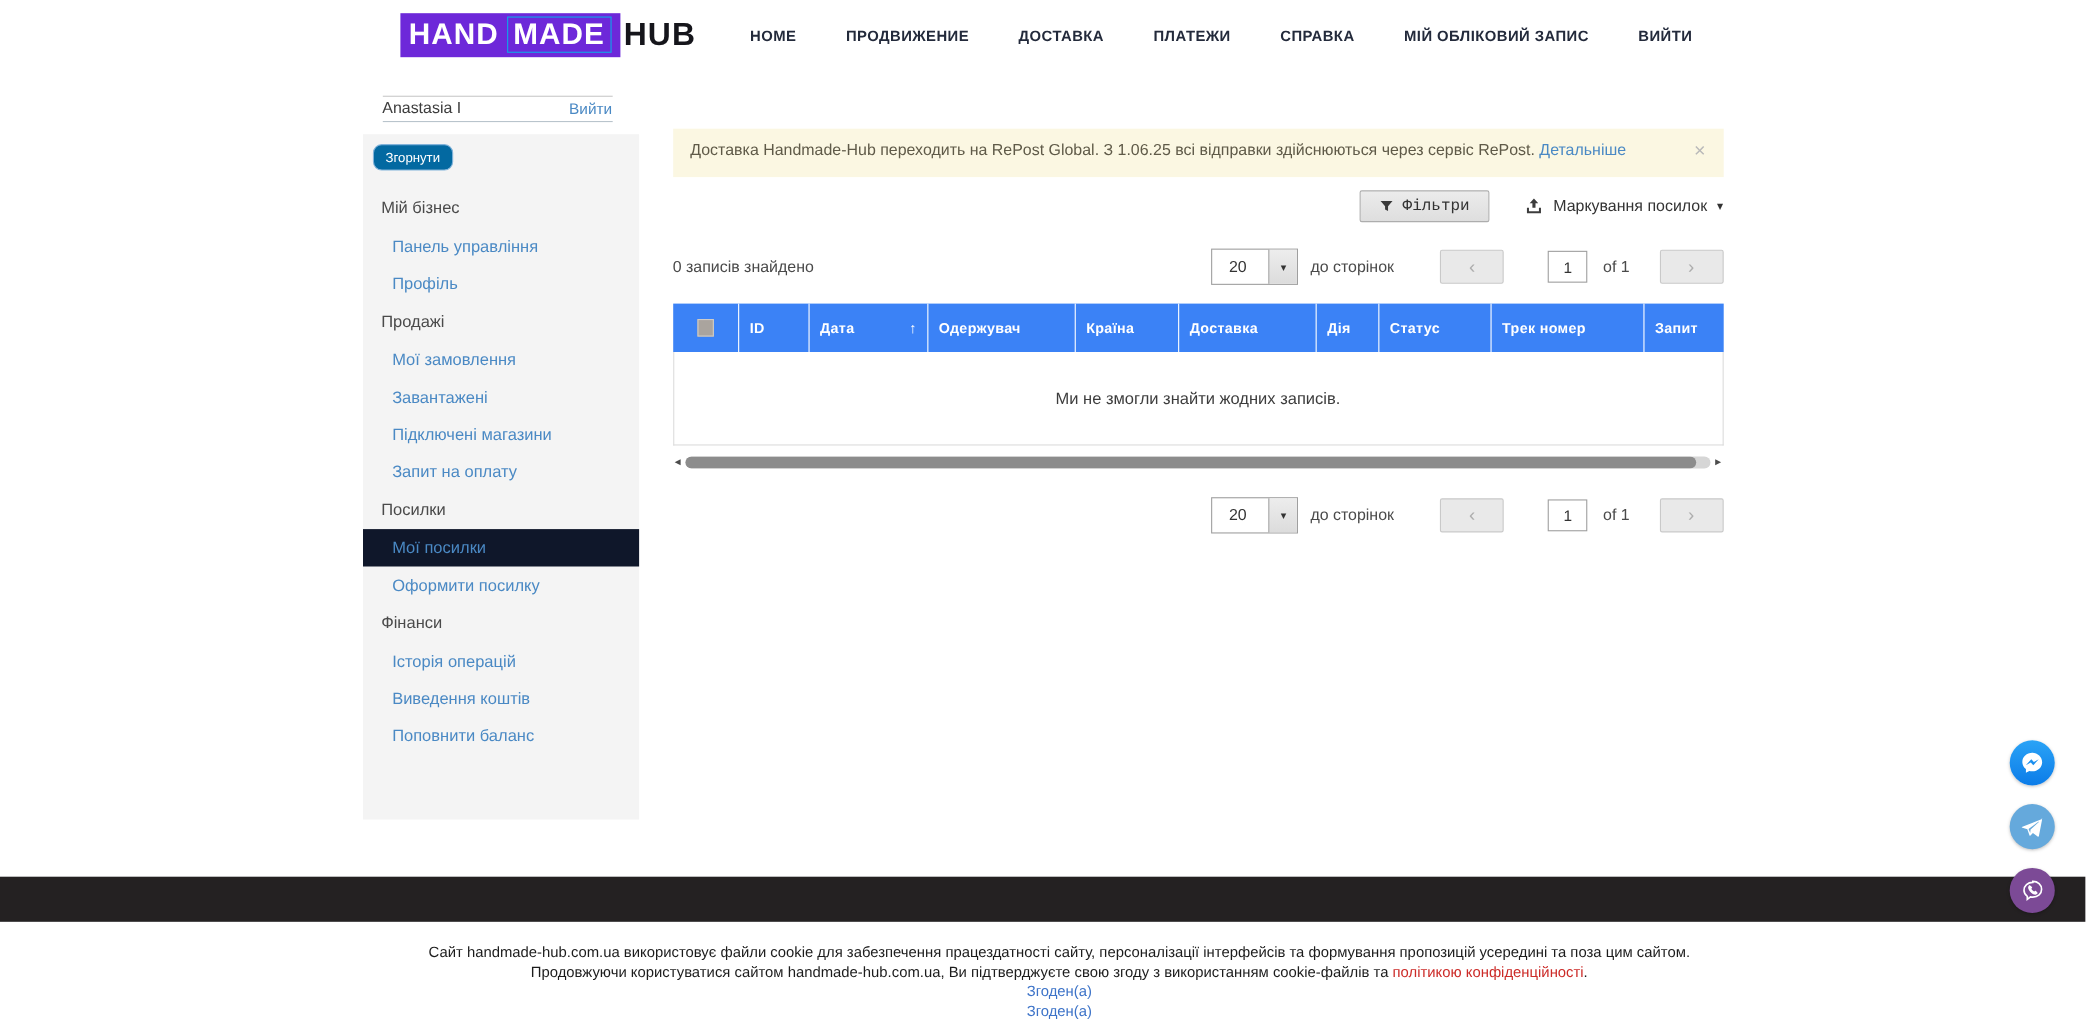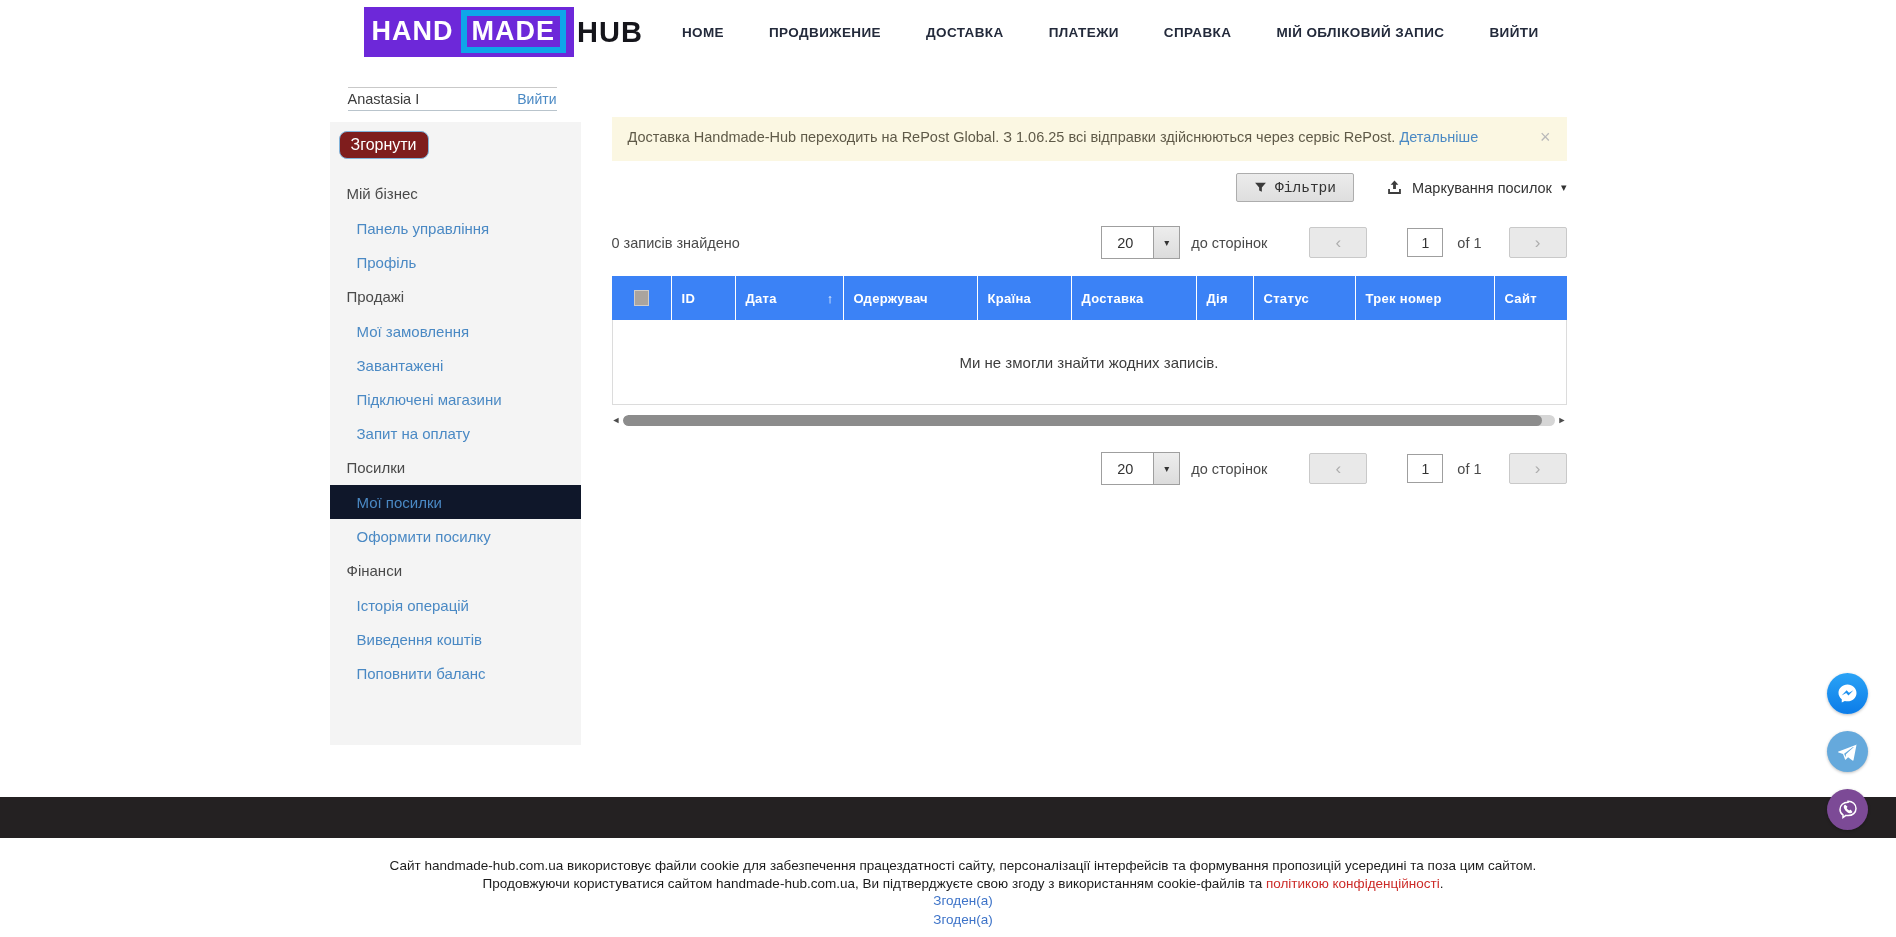--- a/index.html
+++ b/index.html
@@ -12,21 +12,21 @@
   .container { width:1237px; margin:0 auto; }
 
   
   header { height:64px; }
   .hdr-inner { display:flex; align-items:center; height:64px; }
   .logo { display:flex; align-items:center; margin-left:34px; cursor:pointer; }
   .logo-red {
     background:#6d28d9; color:#fff; font-weight:bold; font-size:27px;
     letter-spacing:1px; padding:3px 8px 4px 8px; display:flex; align-items:center;
   }
-  .logo-made { border:6px solid #0ea5e9; padding:0 5px; margin-left:7px; }
+  .logo-made { border:1px solid #0ea5e9; padding:0 5px; margin-left:7px; }
   .logo-hub { color:#15151b; font-weight:bold; font-size:29px; letter-spacing:1px; margin-left:3px; }
   nav { margin-left:auto; margin-right:28px; display:flex; gap:45px; }
   nav a {
     font-size:13.5px; font-weight:bold; letter-spacing:.4px;
     color:#232a3b; text-decoration:none; cursor:pointer; white-space:nowrap;
   }
 
   
   .content-row { display:flex; margin-top:23px; align-items:flex-start; }
 
@@ -34,22 +34,22 @@
   aside { width:251px; flex:0 0 251px; }
   .user-row {
     margin:0 24px 0 18px; height:24px;
     border-top:1px solid #c9c9c9; border-bottom:1px solid #b9c4cc;
     display:flex; align-items:center; justify-content:space-between;
   }
   .user-row .uname { font-size:14.5px; color:#3c3c3c; }
   .user-row a { font-size:14px; color:#4a89c4; text-decoration:none; cursor:pointer; }
   .side-panel { background:#f4f4f4; margin-top:11px; height:623px; padding-top:9px; }
   .collapse-btn {
-    margin-left:9px; background:#7f1d1d; color:#fff; border:1px solid #82b3da;
-    border-radius:8px; font-size:16px; padding:4px 11px; cursor:pointer;
+    margin-left:9px; background:#0369a1; color:#fff; border:1px solid #82b3da;
+    border-radius:8px; font-size:12px; padding:4px 11px; cursor:pointer;
     font-family:"Liberation Sans", sans-serif;
   }
   .side-menu { margin-top:17px; }
   .sec-title { font-size:15px; color:#4a4a4a; padding:9px 0 9px 17px; }
   .side-link {
     display:block; font-size:15px; color:#4a89c4; text-decoration:none;
     padding:8.5px 0 8.5px 27px; cursor:pointer;
   }
   .side-link.active { background:#0f172a; }
 
@@ -250,21 +250,21 @@
       <div class="gh-cell c-date">
         <span>Дата</span>
         <span class="sort">↑</span>
       </div>
       <div class="gh-cell c-recv">Одержувач</div>
       <div class="gh-cell c-country">Країна</div>
       <div class="gh-cell c-delivery">Доставка</div>
       <div class="gh-cell c-action">Дія</div>
       <div class="gh-cell c-status">Статус</div>
       <div class="gh-cell c-track">Трек номер</div>
-      <div class="gh-cell c-price">Сайт</div>
+      <div class="gh-cell c-price">Запит</div>
     </div>
     <div class="grid-empty">
       <span>Ми не змогли знайти жодних записів.</span>
     </div>
 
     <div class="hscroll">
       <span class="hs-arrow">◄</span>
       <div class="hs-track">
           <div class="hs-thumb"></div>
         </div>

